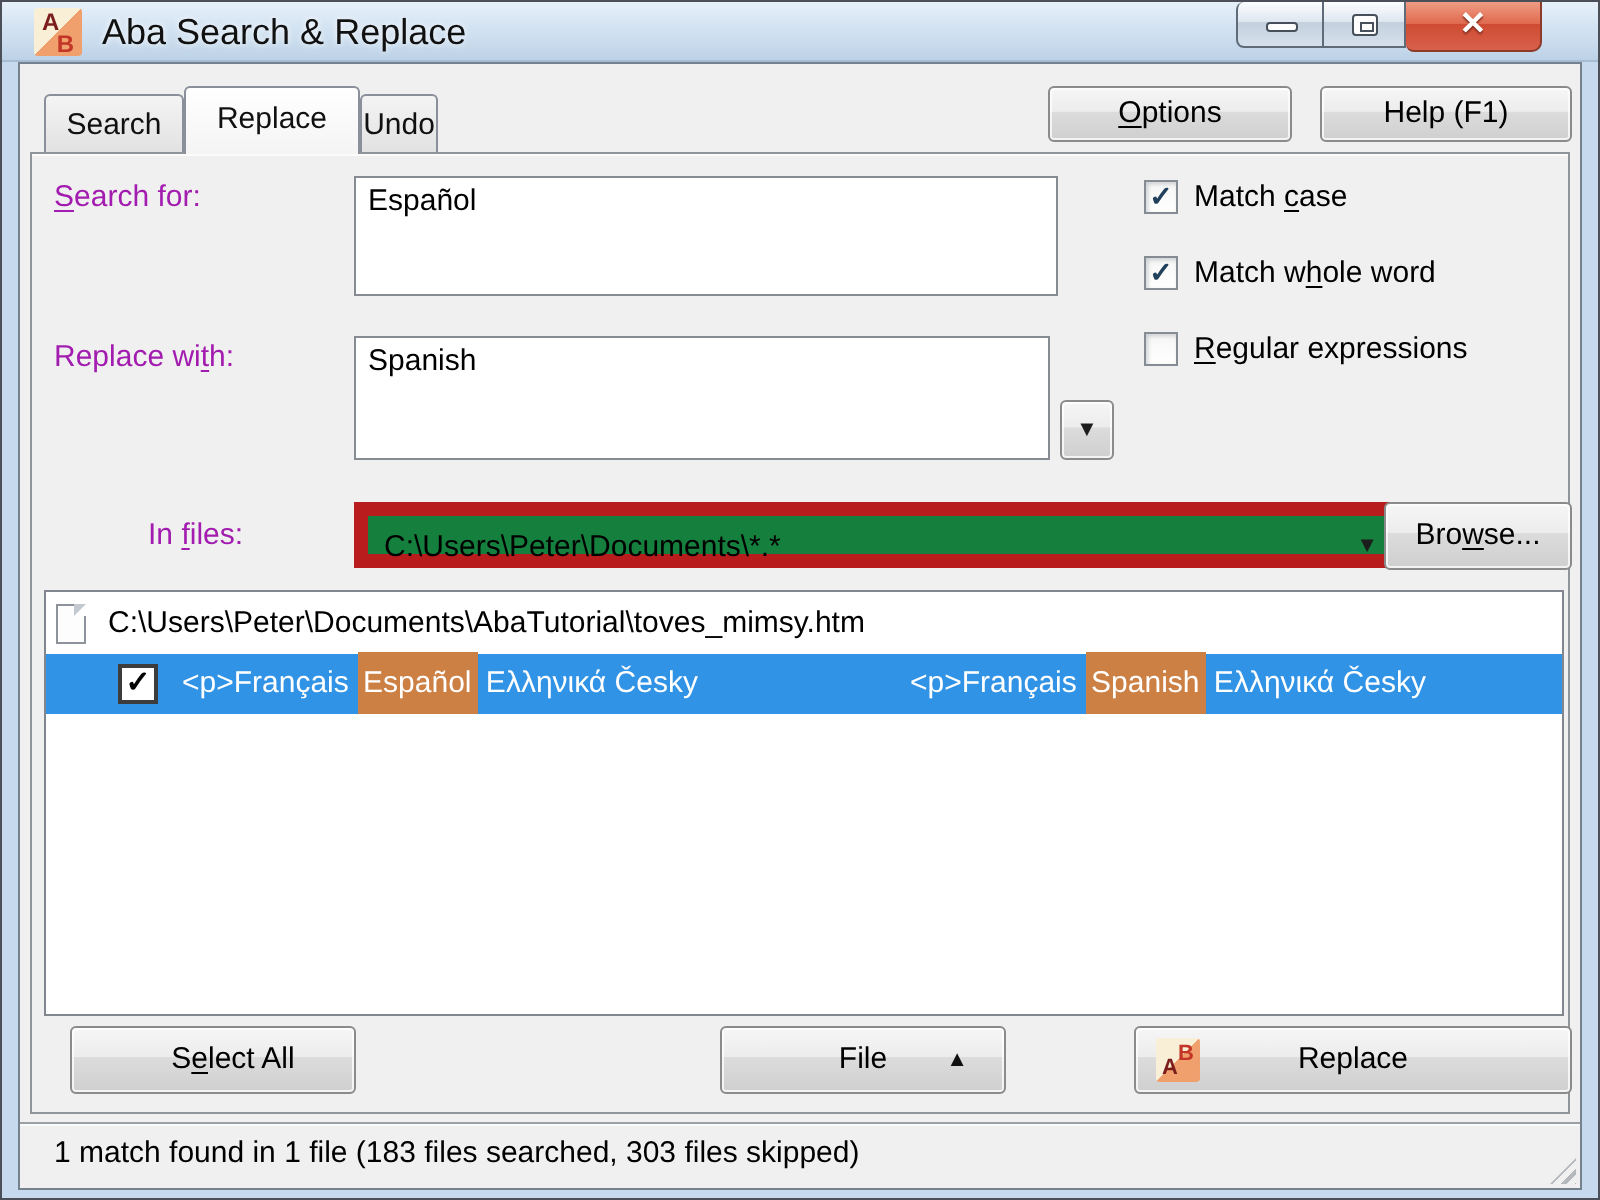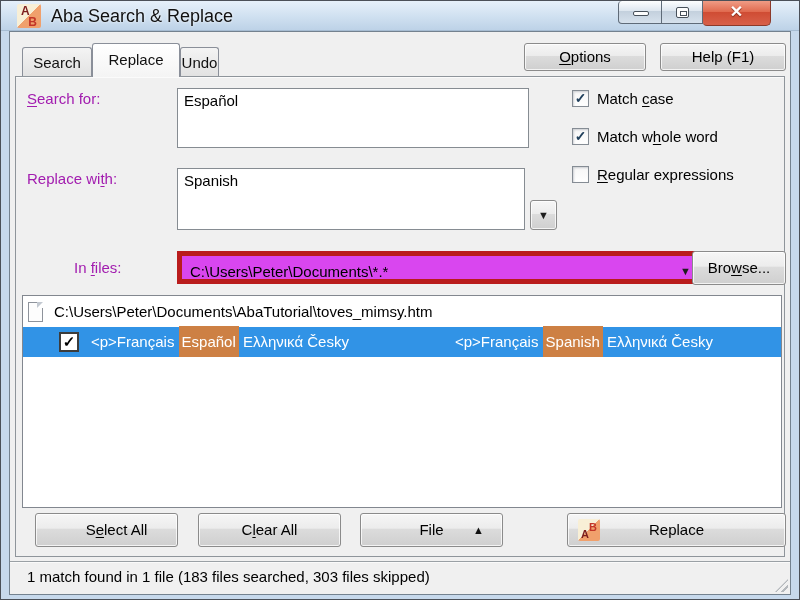--- a/index.html
+++ b/index.html
@@ -111,21 +111,21 @@
   .checkrow { position:absolute; left:562px; display:flex; align-items:center; gap:8px; z-index:4; cursor:default; }
   .checkbox {
     width:17px; height:17px; background:linear-gradient(#f6f6f6,#ffffff);
     border:1px solid #858c94; box-shadow:inset 1px 1px 2px rgba(120,130,140,.35);
     text-align:center; line-height:15px; font-size:14px; font-weight:bold; color:#21405c;
   }
   .checkrow span.cl { font-size:15px; }
 
   .combo {
     position:absolute; left:167px; top:219px; width:528px; height:33px;
-    background:#d946ef; border:5px solid #b91c1c; z-index:4;
+    background:#15803d; border:7px solid #b91c1c; z-index:4;
     font-size:15px; line-height:31px; padding-left:8px; cursor:default;
   }
   .combo .arrow { position:absolute; right:9px; top:0; line-height:31px; }
   .btn-browse { left:682px; top:219px; width:94px; height:34px; line-height:32px; }
 
   
   .results {
     position:absolute; left:12px; top:263px; width:760px; height:213px;
     background:#fff; border:1px solid #828argb790; border:1px solid #82878f; z-index:4; overflow:hidden;
   }
@@ -245,21 +245,20 @@
         <div class="file-path">C:\Users\Peter\Documents\AbaTutorial\toves_mimsy.htm</div>
       </div>
       <div class="match-row">
         <div class="match-check">✓</div>
         <span class="seg seg1"><span>&lt;p&gt;Français </span><span class="hl">Español</span><span> Ελληνικά Česky</span></span>
         <span class="seg seg2"><span>&lt;p&gt;Français </span><span class="hl">Spanish</span><span> Ελληνικά Česky</span></span>
       </div>
     </div>
 
     <button class="btn btn-select"><span>S</span><span class="mn">e</span><span>lect All</span></button>
-    <button class="btn btn-clear"><span>C</span><span class="mn">l</span><span>ear All</span></button>
     <button class="btn btn-file">
       <span>File</span>
       <span class="up-arrow">▲</span>
     </button>
     <button class="btn btn-replace">
       <span class="mini-icon">
         <span class="la">A</span>
         <span class="lb">B</span>
       </span>
       <span>Replace</span>

